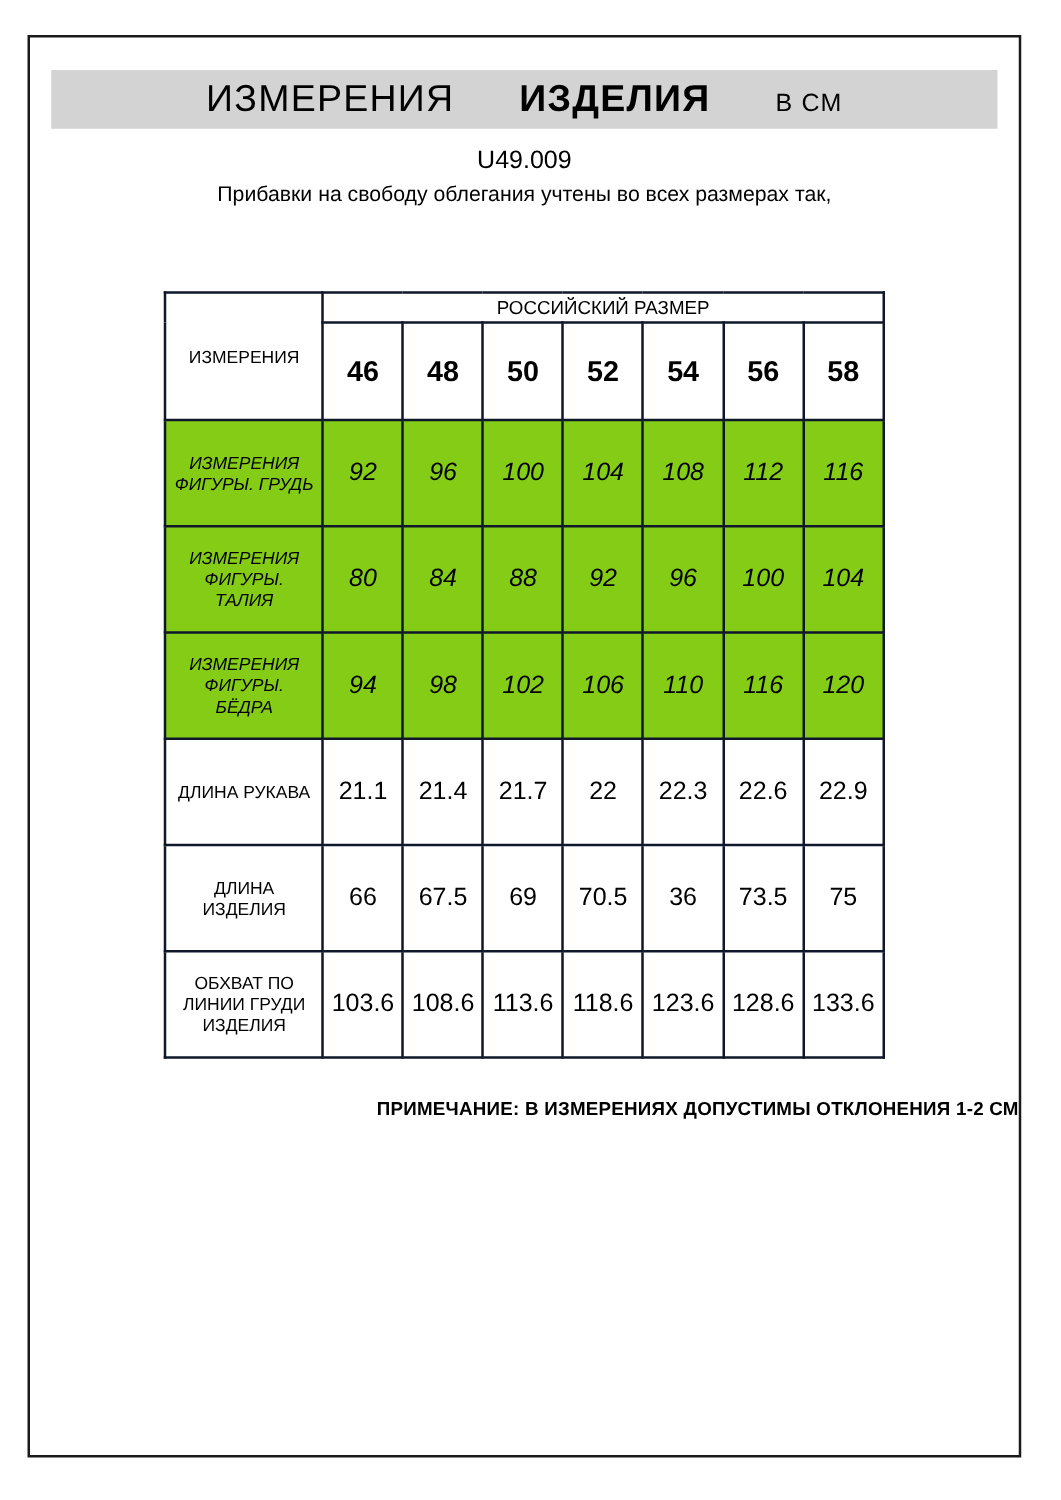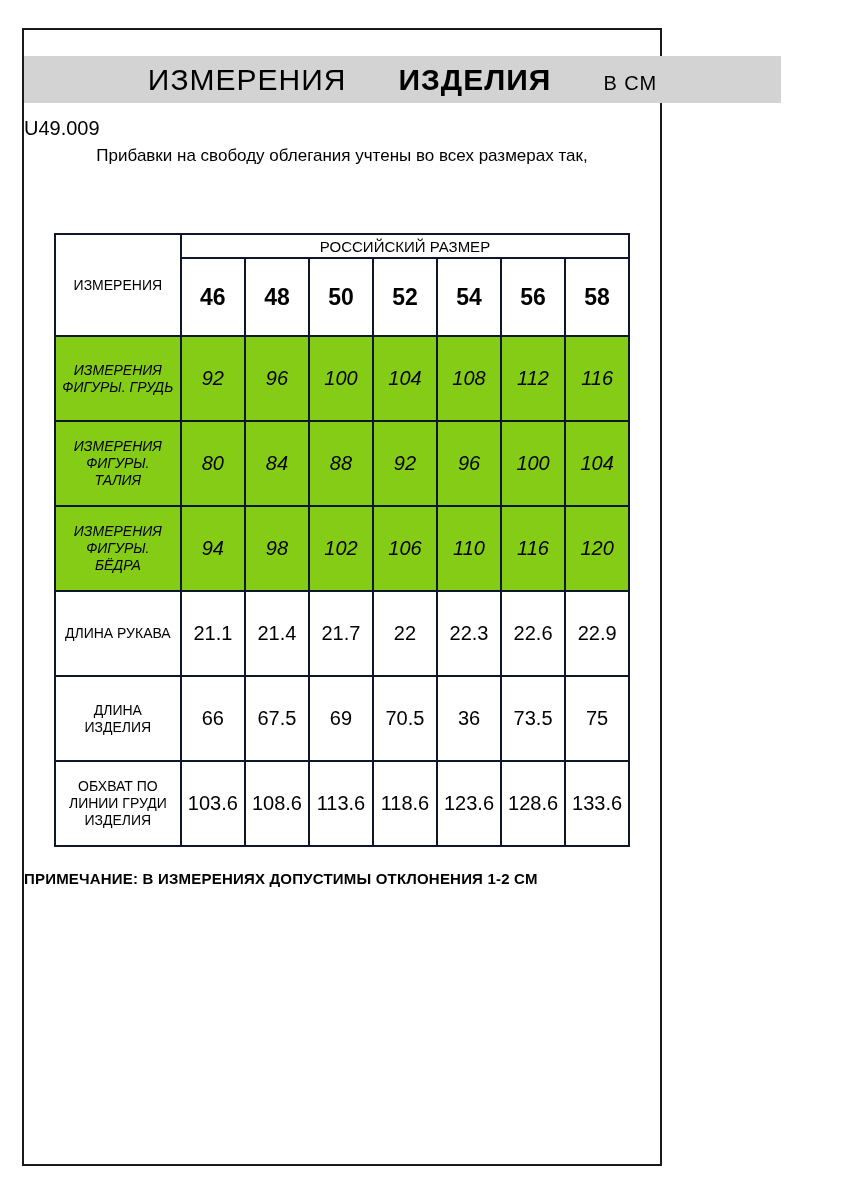--- a/index.html
+++ b/index.html
@@ -13,21 +13,21 @@
     position: relative;
     width: 849px;
     height: 1200px;
     background: #ffffff;
     overflow: hidden;
   }
   .page-frame {
     position: absolute;
     left: 22px;
     top: 28px;
-    width: 640px;
+    width: 795px;
     height: 1138px;
     border: 2px solid #1a1a1a;
     background: #ffffff;
     box-sizing: border-box;
   }
   .title-bar {
     margin: 26px auto 0 auto;
     width: 757px;
     height: 47px;
     background: #d3d3d3;
@@ -35,21 +35,21 @@
     align-items: baseline;
     justify-content: center;
     gap: 52px;
     padding-top: 0;
   }
   .title-bar .t-word1 { font-size: 30px; font-weight: 400; letter-spacing: 1px; line-height: 47px; }
   .title-bar .t-word2 { font-size: 30px; font-weight: 700; letter-spacing: 1px; line-height: 47px; }
   .title-bar .t-units { font-size: 20px; font-weight: 400; letter-spacing: 1px; line-height: 47px; }
   .product-code {
     margin-top: 14px;
-    text-align: left;
+    text-align: center;
     font-size: 20px;
     font-weight: 400;
   }
   .description {
     margin-top: 5px;
     text-align: center;
     font-size: 17px;
     line-height: 22px;
     font-weight: 400;
   }
@@ -85,22 +85,22 @@
   td.row-label {
     font-size: 14px;
     font-weight: 400;
     line-height: 17px;
     padding: 0 8px;
   }
   tr.data-row td { height: 85px; }
   td.value-cell { font-size: 20px; font-weight: 400; }
   tr.shaded td { background: #84cc16; font-style: italic; }
   .note {
-    margin-top: 23px;
-    text-align: left;
+    margin-top: 32px;
+    text-align: right;
     font-size: 15px;
     font-weight: 700;
     letter-spacing: 0.2px;
   }
 </style>
 </head>
 <body>
 
 <div class="canvas">
   <div class="page-frame">

